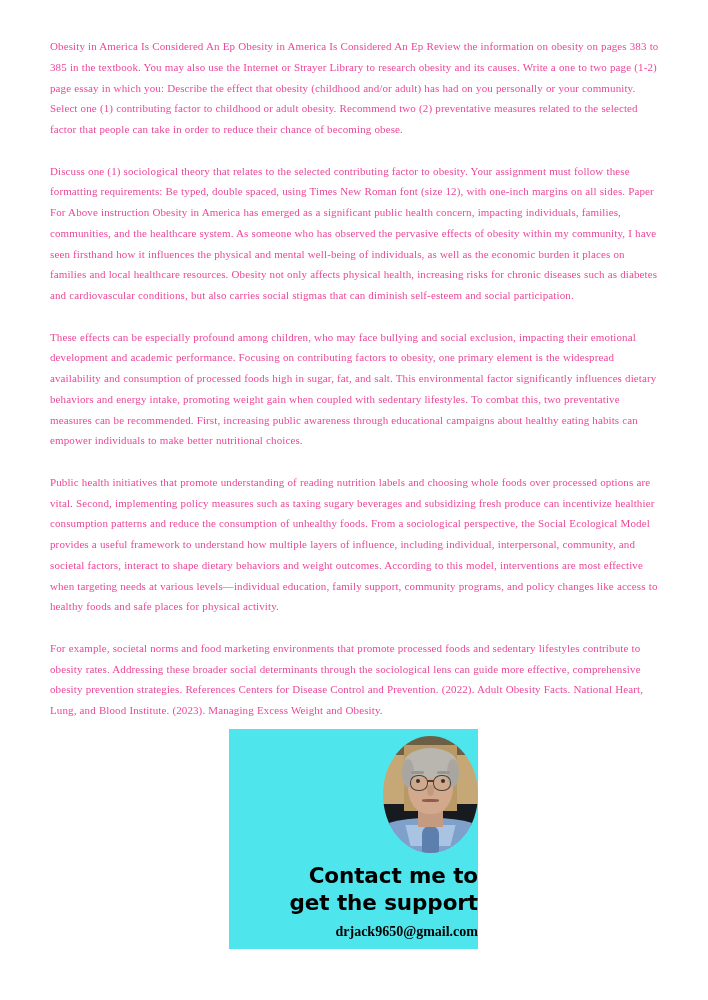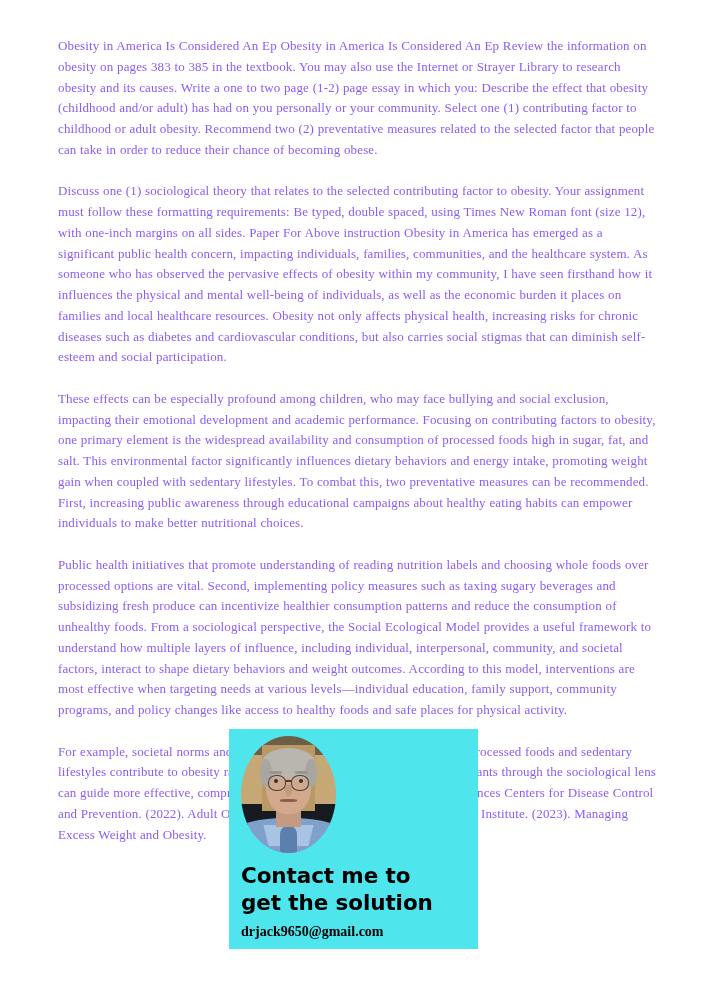--- a/index.html
+++ b/index.html
@@ -25,23 +25,23 @@
   }
 
   #doc-body {
     position: absolute;
     left: 50px;
     top: 36px;
     width: 612px;
   }
 
   .para {
-    margin: 0 0 0 8px;
-    color: #8b5cf6;
-    font-size: 13px;
+    margin: 0 0 0 0;
+    color: #ec4899;
+    font-size: 11px;
     line-height: 20.75px;
     text-align: left;
     letter-spacing: 0.01em;
     word-spacing: 0.02em;
   }
 
   .para-gap {
     height: 20.75px;
   }
 
@@ -49,21 +49,21 @@
   #contact-overlay {
     position: absolute;
     left: 229px;
     top: 729px;
     width: 249px;
     height: 220px;
     background: #4ee6ec;
     overflow: hidden;
     display: flex;
     flex-direction: column;
-    align-items: flex-start;
+    align-items: flex-end;
     box-sizing: border-box;
     padding-top: 7px;
     padding-left: 12px;
   }
 
   #avatar-wrap {
     width: 95px;
     height: 117px;
     border-radius: 50% / 50%;
     overflow: hidden;
@@ -293,18 +293,18 @@
         <div class="portrait-glassR"></div>
         <div class="portrait-bridge"></div>
         <div class="portrait-eyeL"></div>
         <div class="portrait-eyeR"></div>
         <div class="portrait-nose"></div>
         <div class="portrait-mouth"></div>
       </div>
     </div>
 
     <div id="overlay-line1" class="overlay-line">Contact me to</div>
-    <div class="overlay-line">get the solution</div>
+    <div class="overlay-line">get the support</div>
     <div id="overlay-email">drjack9650@gmail.com</div>
 
   </div>
 
 </div>
 
 </body></html>

